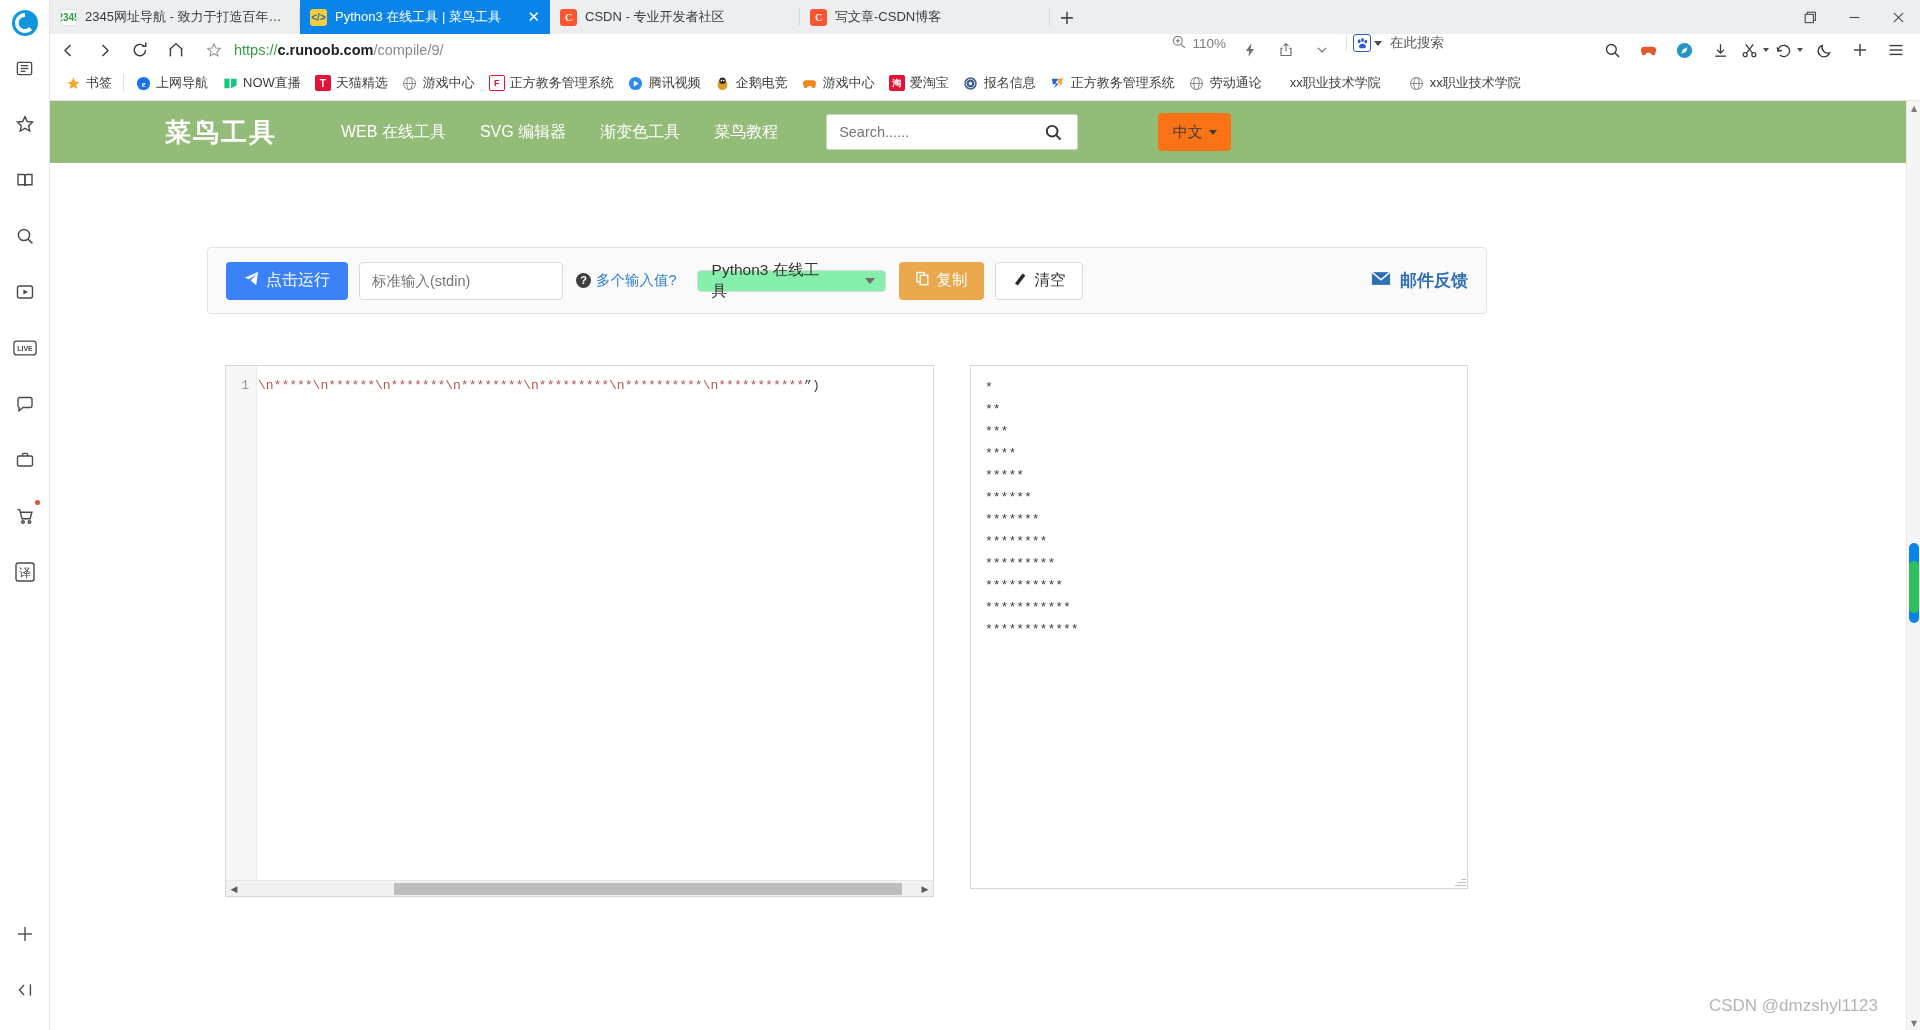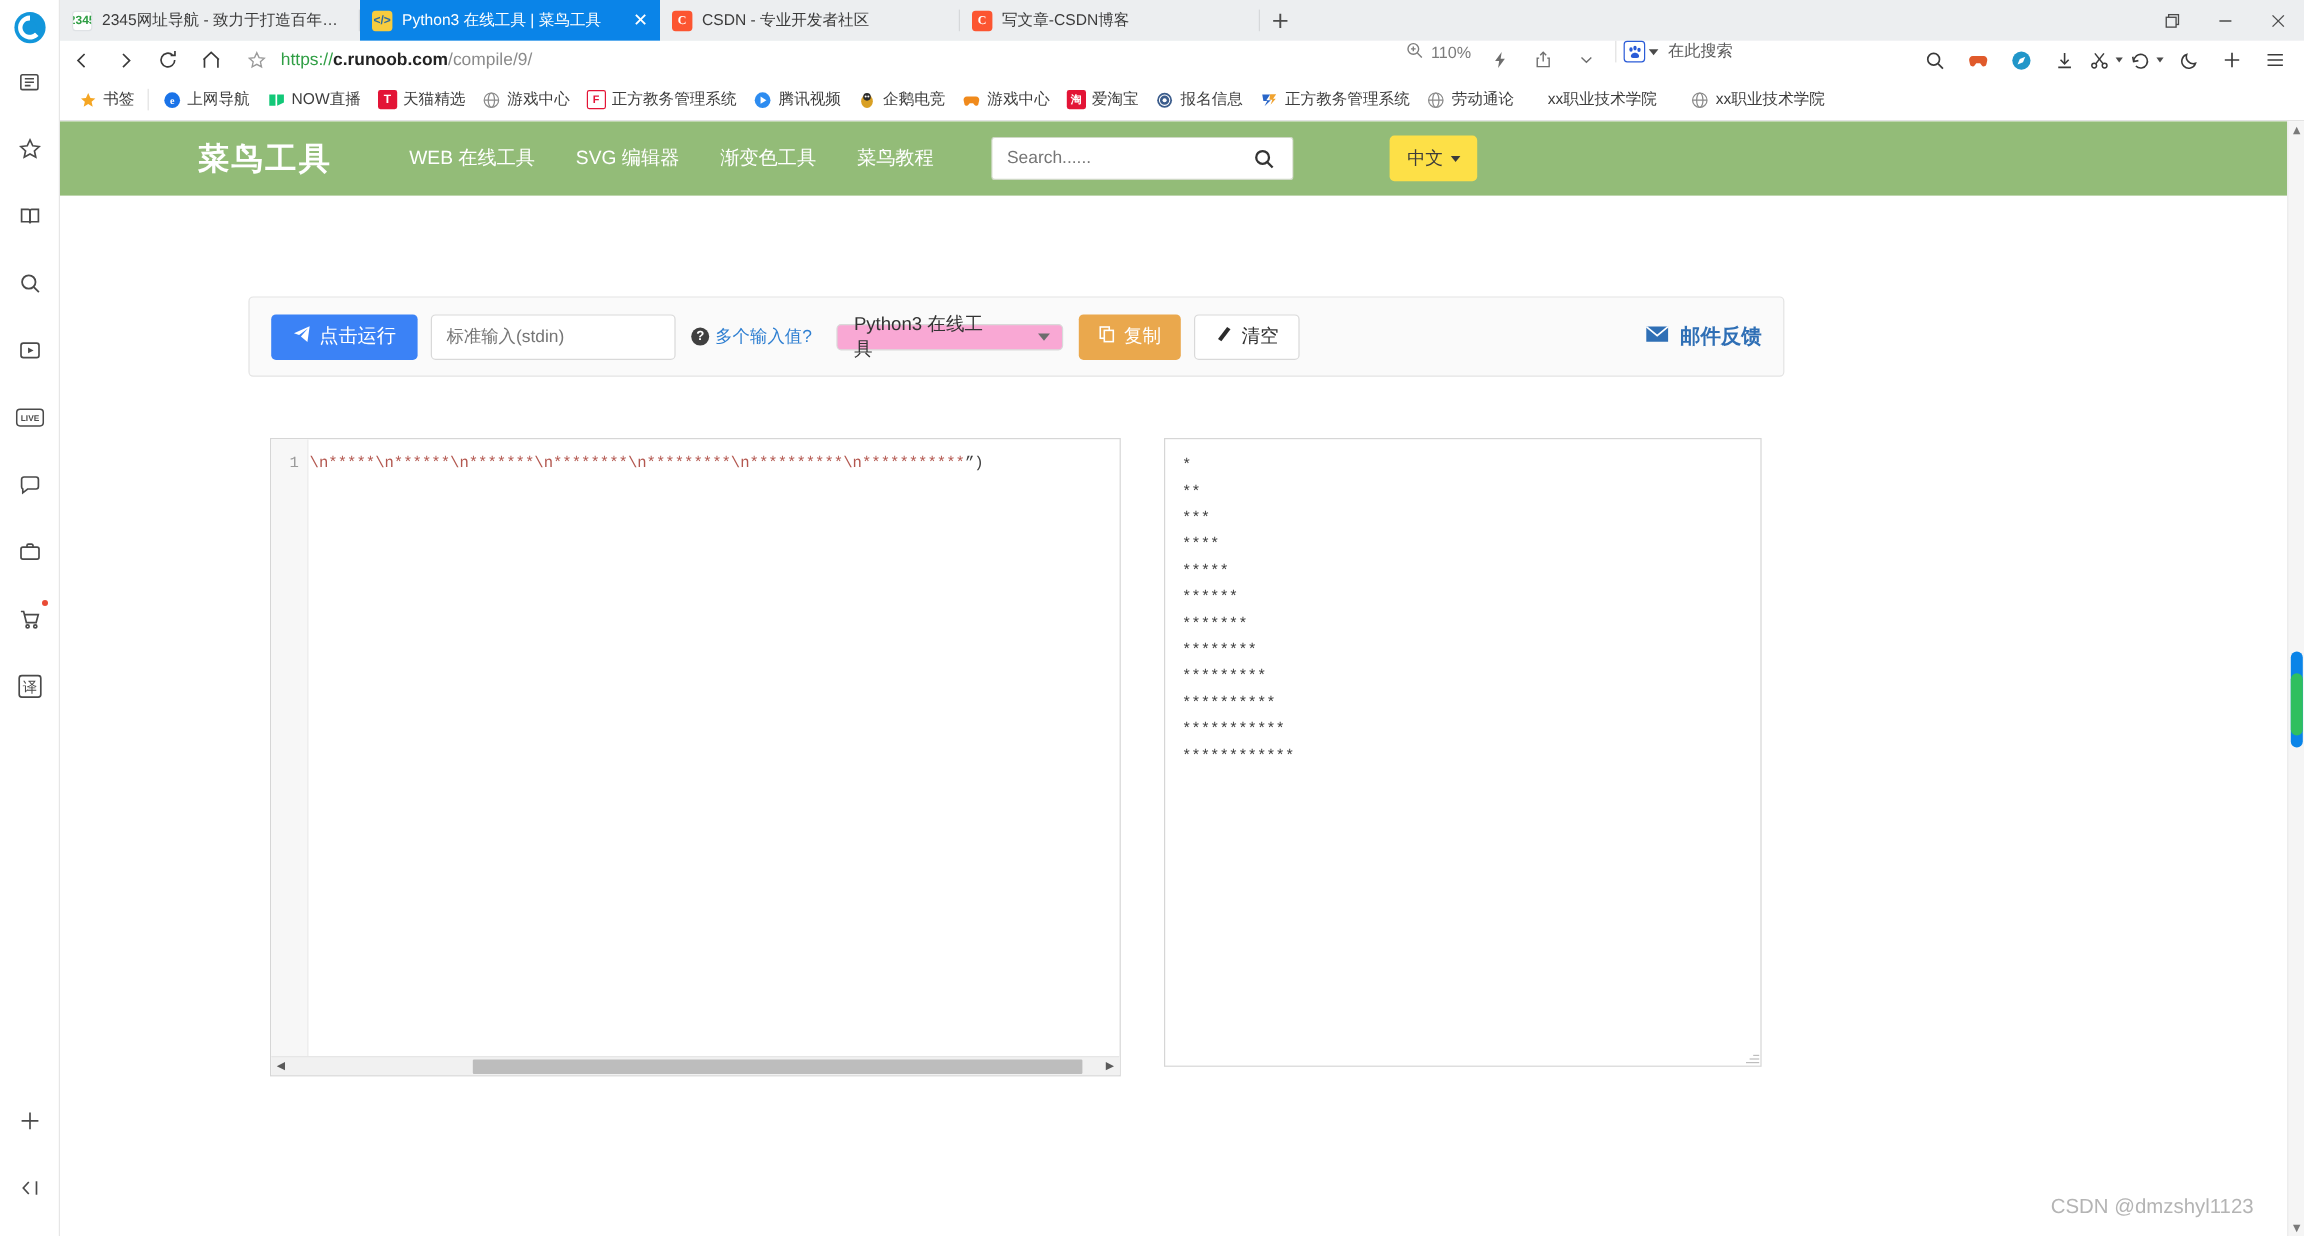--- a/index.html
+++ b/index.html
@@ -146,21 +146,21 @@
     background: #fff; border-radius: 3px 0 0 3px; padding: 0 12px;
     font-size: 14.5px; color: #9a9a9a; outline: none;
     font-family: "Liberation Sans", sans-serif;
   }
   #searchbtn {
     width: 48px; height: 36px; background: #ffffff; border: 1px solid #cfd8c6;
     border-left: none; border-radius: 0 3px 3px 0;
     display: flex; align-items: center; justify-content: center; color: #333;
   }
   #langbtn {
-    margin-left: 80px; height: 38px; min-width: 73px; background: #fde047;
+    margin-left: 80px; height: 38px; min-width: 73px; background: #f97316;
     border-radius: 4px; display: flex; align-items: center; justify-content: center;
     gap: 6px; font-size: 15px; color: #3b3b3b; padding: 0 14px;
   }
   .caret-dn { width:0;height:0;border-left:4px solid transparent;border-right:4px solid transparent;border-top:5px solid #3b3b3b; }
 
   #panel {
     position: absolute; left: 157px; top: 146px; width: 1280px; height: 67px;
     background: #fafafa; border: 1px solid #e3e3e3; border-radius: 4px;
     display: flex; align-items: center; padding: 0 18px;
   }
@@ -178,21 +178,21 @@
     margin-left: 13px; display: flex; align-items: center; gap: 5px;
     font-size: 14.5px; color: #2f7fd1; white-space: nowrap;
   }
   .qmark {
     width: 15px; height: 15px; border-radius: 50%; background: #3f3f3f; color: #fff;
     font-size: 11px; font-weight: bold; display: flex; align-items: center;
     justify-content: center; line-height: 1;
   }
   #langselect {
     margin-left: 20px; width: 189px; height: 22px; border: 1px solid #d9d9d9;
-    border-radius: 4px; background: #f9a8d4; display: flex; align-items: center;
+    border-radius: 4px; background: #86efac; display: flex; align-items: center;
     justify-content: space-between; padding: 0 10px 0 14px; font-size: 15.5px; color: #333; gap: 32px;
   }
   .tri-dn { width:0;height:0;border-left:5px solid transparent;border-right:5px solid transparent;border-top:6px solid #6d6d6d; }
   #copybtn {
     margin-left: 13px; height: 38px; background: #eaa84d; border-radius: 4px;
     color: #ffffff; font-size: 15.5px; display: flex; align-items: center; gap: 7px;
     padding: 0 16px;
   }
   #clearbtn {
     margin-left: 11px; height: 38px; background: #ffffff; border: 1px solid #d9d9d9;

